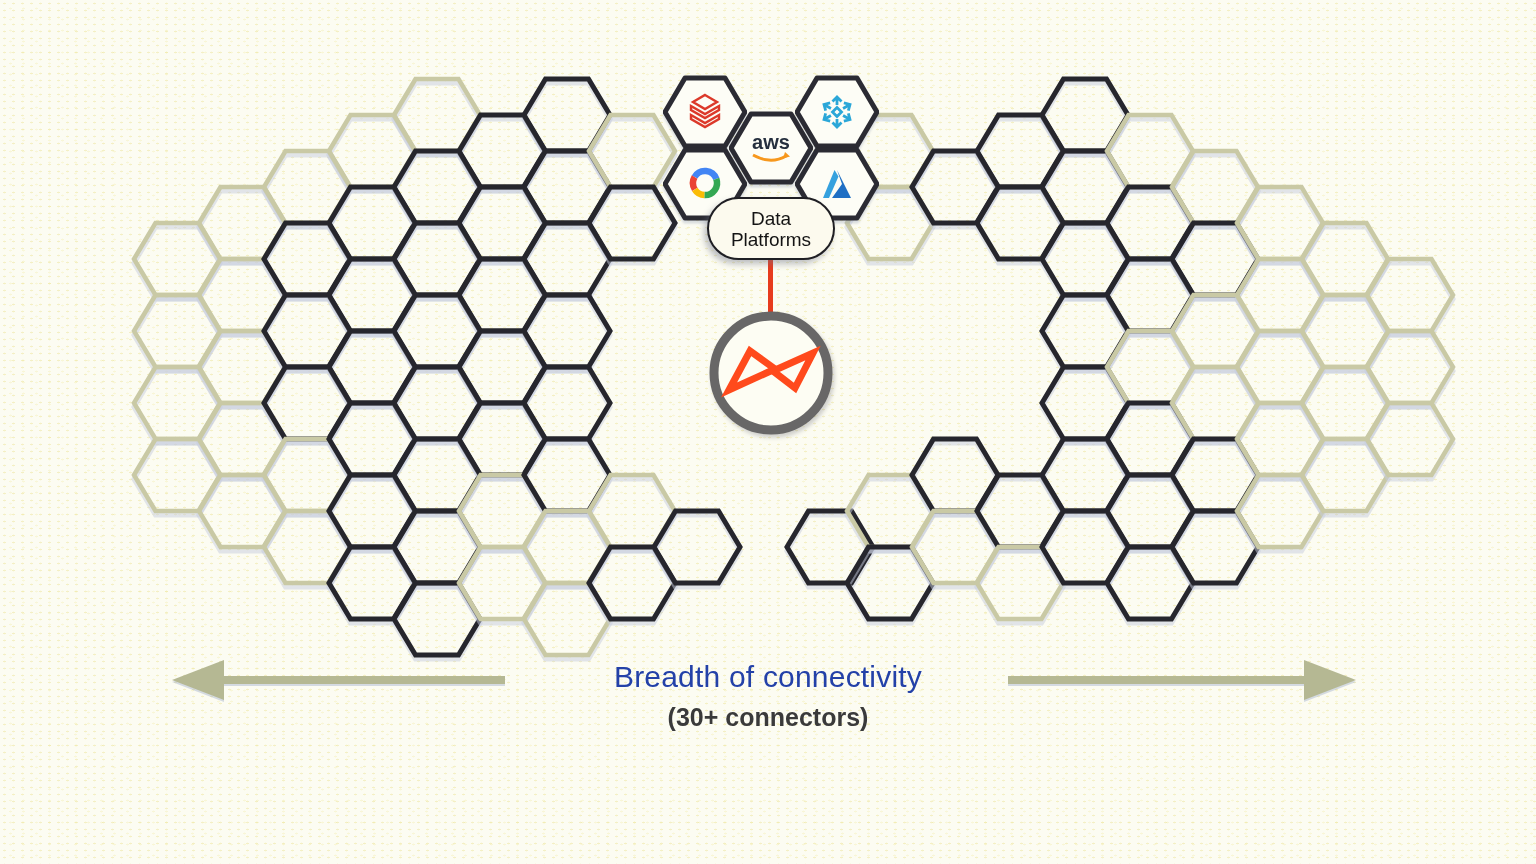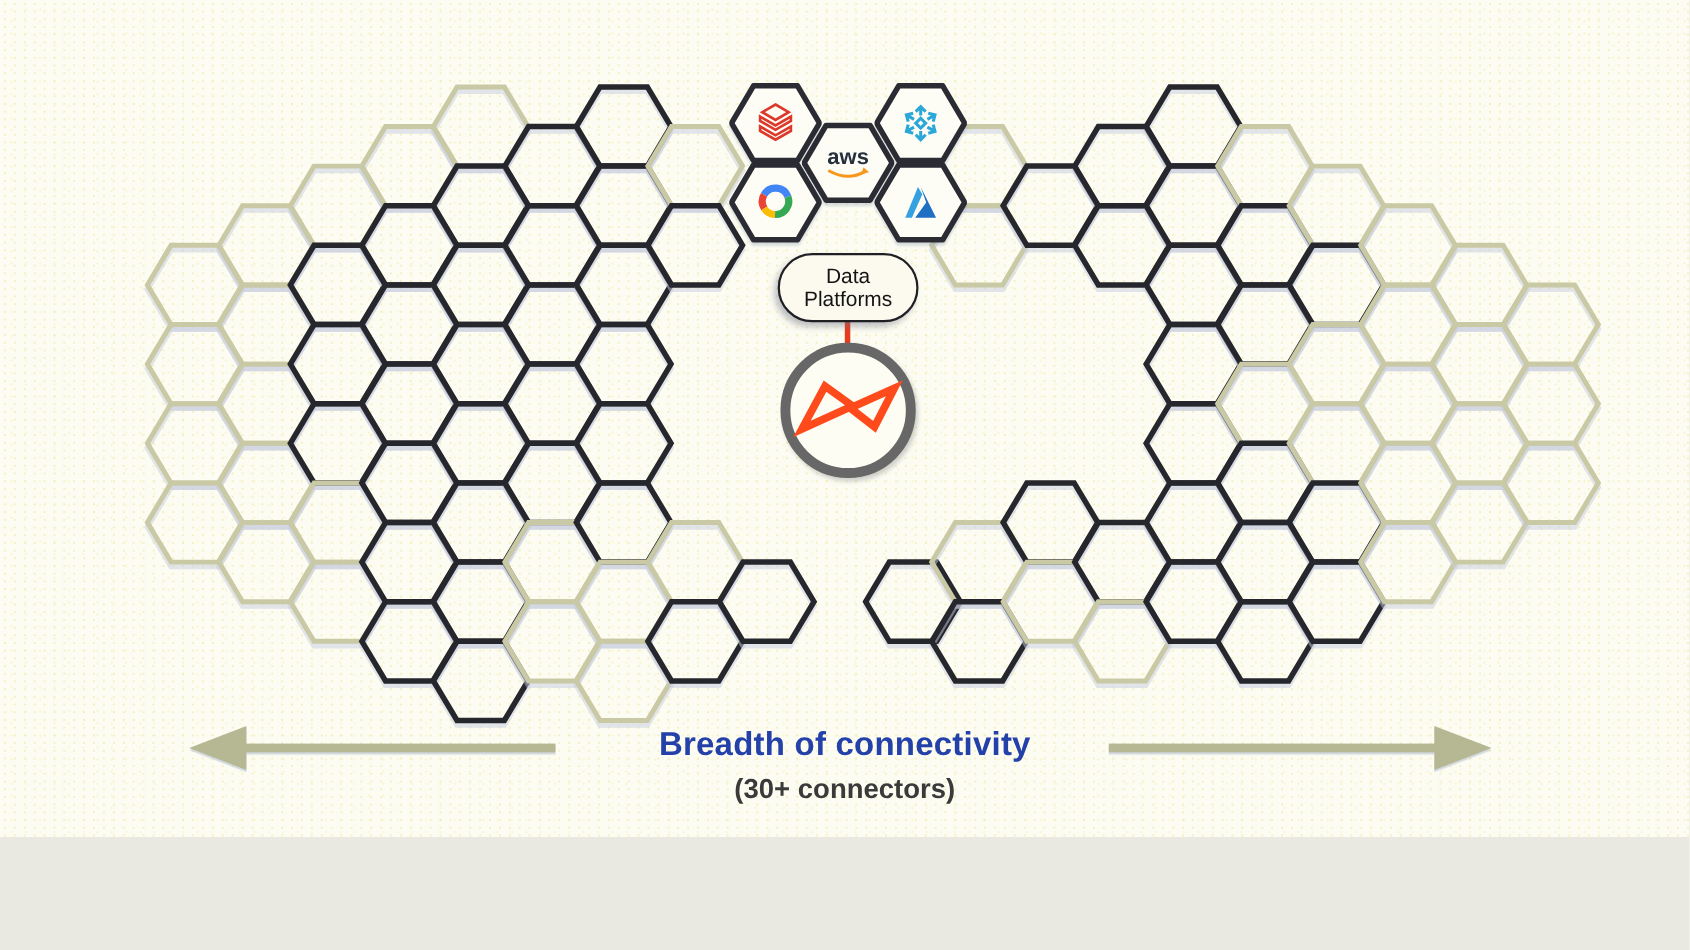--- a/index.html
+++ b/index.html
@@ -1,17 +1,17 @@
 <!DOCTYPE html>
 <html><head>
 <meta charset="utf-8">
 <style>
   html,body{margin:0;padding:0;background:#e9e9e2;font-family:"Liberation Sans",sans-serif;}
   #canvas{
-    position:relative;width:1536px;height:761px;overflow:hidden;
+    position:relative;width:1536px;height:864px;overflow:hidden;
     background-color:#fcfcf2;
     background-image:
       radial-gradient(rgba(235,225,140,.45) 1px, transparent 1.4px),
       radial-gradient(rgba(240,232,150,.30) 1px, transparent 1.3px);
     background-size:9px 7px,13px 11px;
     background-position:0 0,4px 3px;
   }
   .abs{position:absolute;}
   
   .hex-shadow{fill:none;stroke:#c5cbdd;stroke-width:5;opacity:.5;}
@@ -19,27 +19,27 @@
   .hex-light{fill:none;stroke:#c9c9a5;stroke-width:4.5;}
   
   .logo-hex{fill:#fdfdf6;stroke:#2b2b33;stroke-width:5;stroke-linejoin:round;}
   .platform-icon{filter:drop-shadow(0 3px 1px rgba(150,160,185,.35));}
   
   #bubble{
     left:707px;top:197px;width:128px;height:63px;border:2.5px solid #1f1f24;
     border-radius:32px;background:#fcfaee;box-sizing:border-box;
     display:flex;flex-direction:column;align-items:center;justify-content:center;
     box-shadow:-3px 4px 6px rgba(110,115,135,.45);
-    font-size:19px;line-height:21px;color:#141414;text-align:center;margin-top:33px;
+    font-size:19px;line-height:21px;color:#141414;text-align:center;
   }
   
   #connector{left:768px;top:258px;width:5px;height:54px;background:#e73b1d;}
   
   #caption{left:418px;top:660px;width:700px;text-align:center;}
-  #caption .title{font-size:30px;font-weight:bold;color:#2341a8;letter-spacing:.2px;text-align:center;}
+  #caption .title{font-size:30px;font-weight:normal;color:#2341a8;letter-spacing:.2px;text-align:center;}
   #caption .subtitle{font-size:25px;font-weight:bold;color:#3a3a3a;margin-top:9px;}
   .arrow-part{fill:#b5b893;}
   #arrow-svg{filter:drop-shadow(0 2px 0 rgba(165,178,205,.45));}
   #center-logo{filter:drop-shadow(2px 3px 2px rgba(120,120,130,.35));}
 </style>
 </head>
 <body>
 
 <div id="canvas">
 

